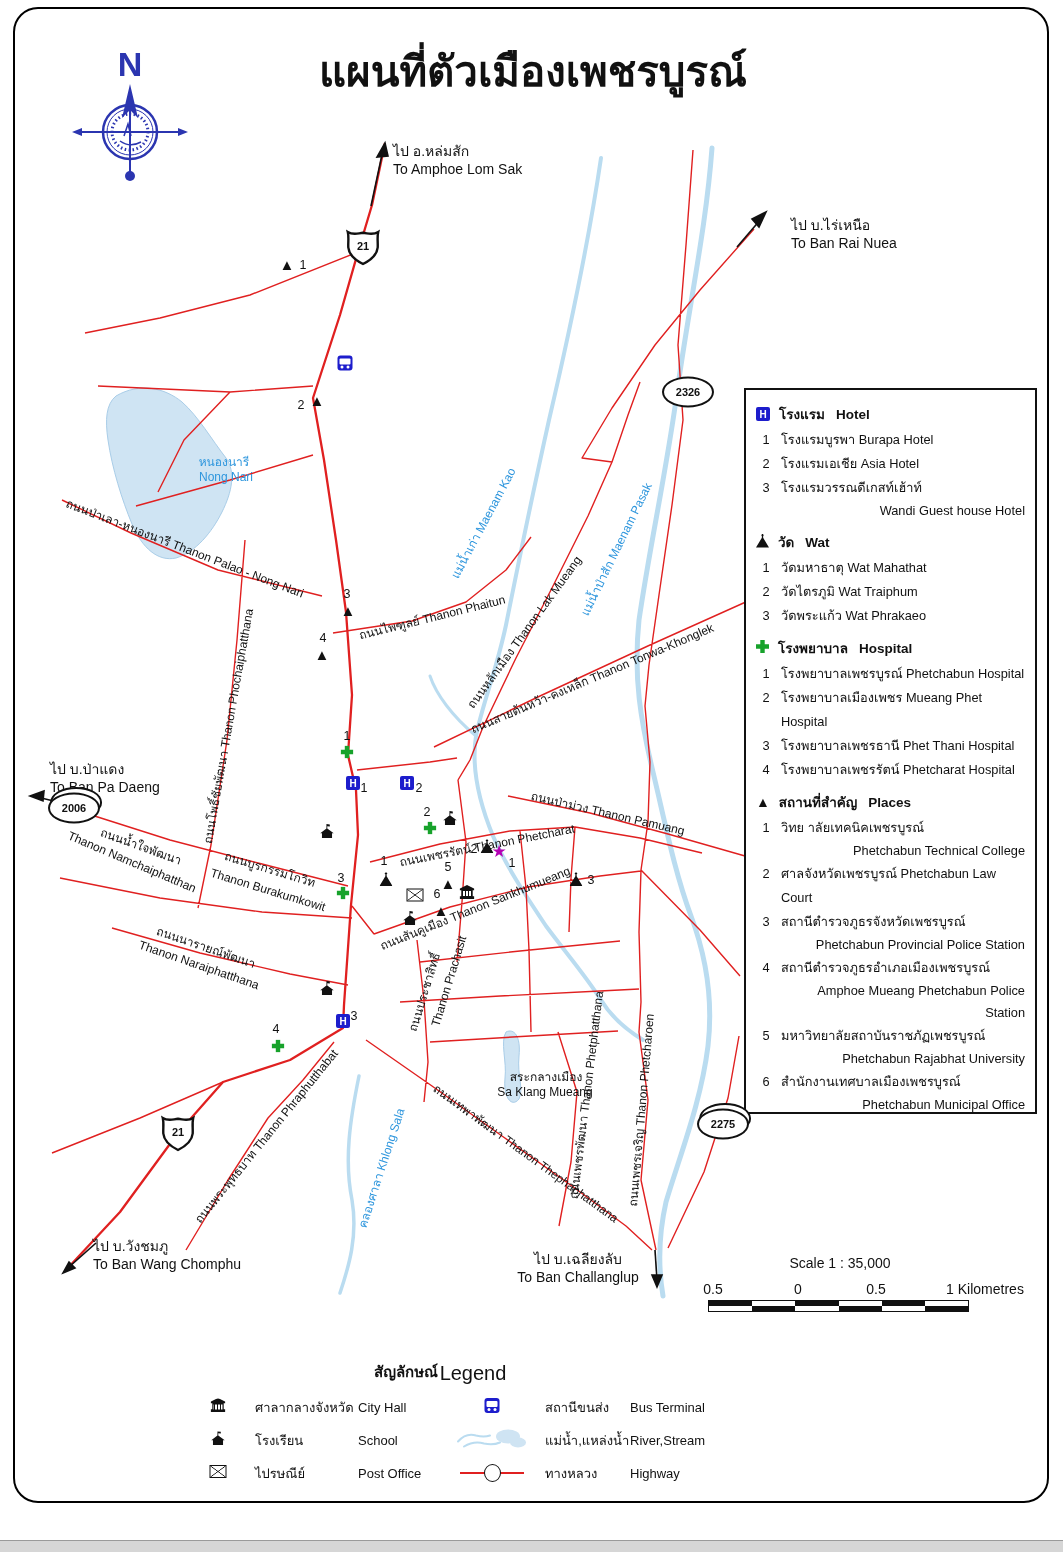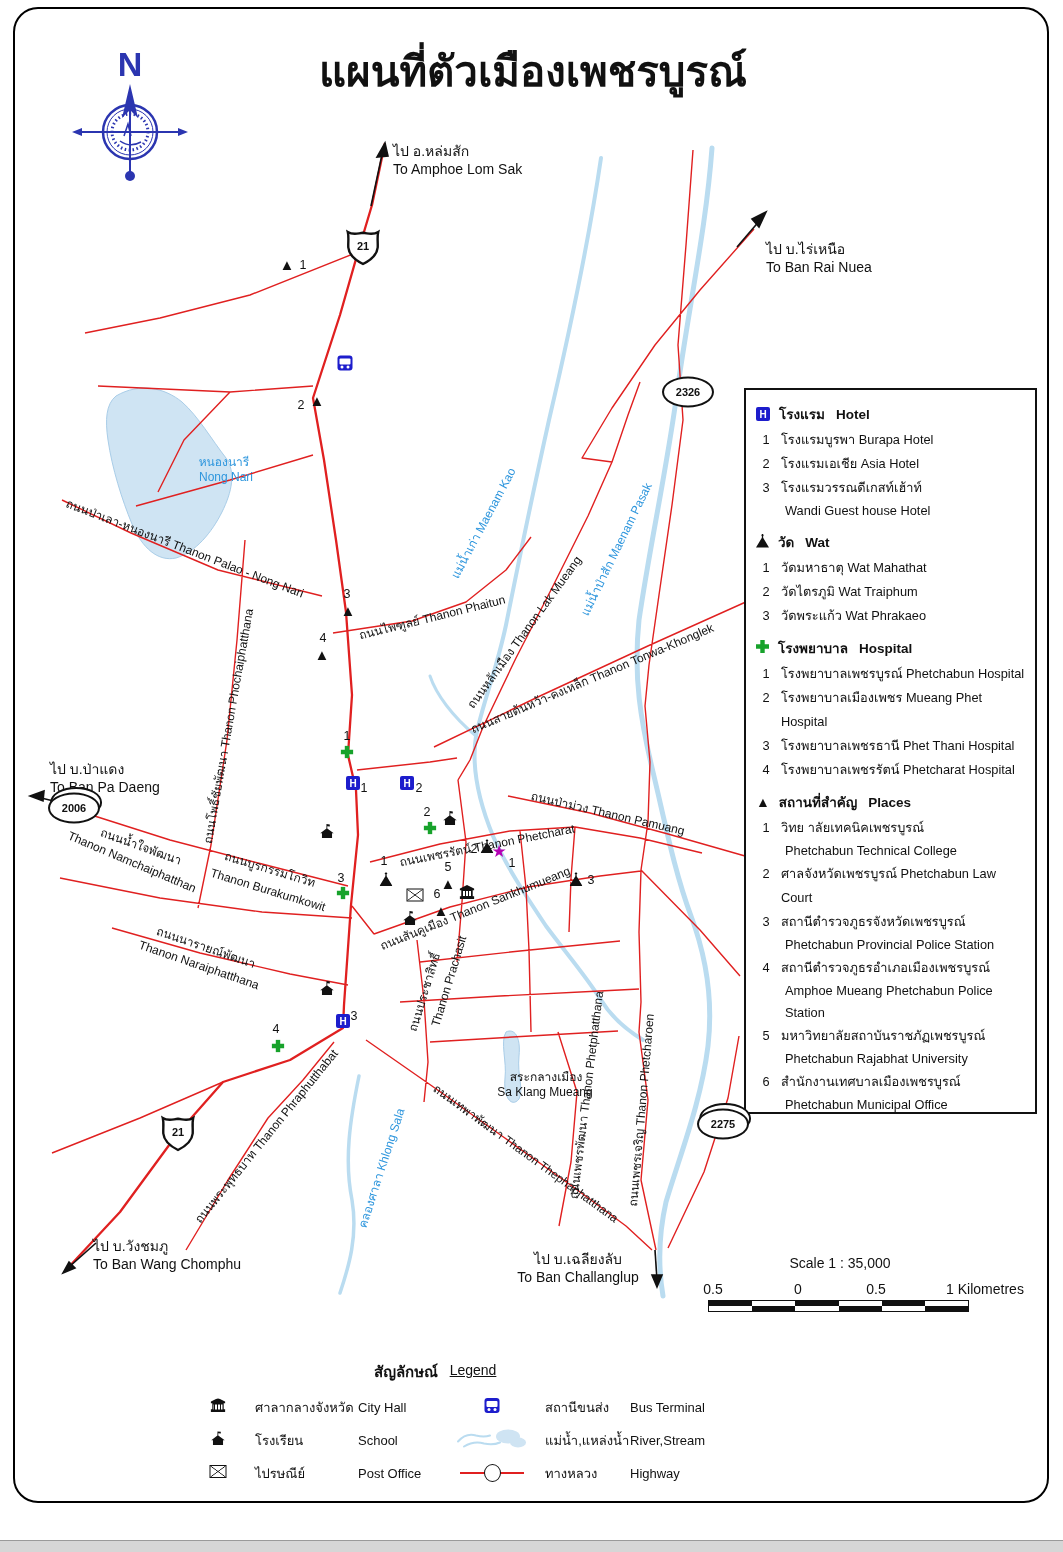--- a/index.html
+++ b/index.html
@@ -51,25 +51,25 @@
   .shield.us{width:38px;height:40px;}
   .shield.us .shn{top:-3px;}
   .ov{position:absolute;left:50%;top:50%;width:48px;height:27px;transform:translate(-50%,-50%);border:2px solid #111;border-radius:50%;background:#fff;}
   .ov.back{transform:translate(-46%,-68%);}
   #legendbox{position:absolute;left:744px;top:388px;width:293px;height:726px;border:2px solid #111;background:#fff;
        padding:4px 10px;box-sizing:border-box;overflow:hidden;}
   .lg-title{display:flex;gap:9px;align-items:center;font-weight:bold;font-size:13.5px;margin:9px 0 3px;}
   .lg-title .lg-en{margin-left:2px;}
   .lg-item{display:flex;gap:9px;font-size:12.8px;line-height:24px;padding-left:4px;}
   .lg-num{width:12px;text-align:center;flex:none;}
-  .lg-l2{padding-left:29px;font-size:12.8px;line-height:22px;}
+  .lg-l2{padding-left:29px;font-size:12.8px;line-height:22px;text-align:right;}
   #blegend{position:absolute;left:200px;top:1352px;width:540px;height:140px;}
   .bl-h{position:absolute;transform:translateX(-50%);font-size:15px;white-space:nowrap;}
   .bl-h.th{left:206px;top:8px;font-weight:bold;}
-  .bl-h.en{left:273px;top:10px;font-size:14px;text-decoration:underline;}
+  .bl-h.en{left:273px;top:10px;font-size:20px;}
   #blegend-rows{position:absolute;left:0;top:38px;right:0;}
   .bl-row{position:relative;height:33px;font-size:13px;}
   .bl-row>div{position:absolute;top:50%;transform:translateY(-50%);white-space:nowrap;}
   .bl-ic{left:18px;transform:translate(-50%,-50%) !important;}
   .bl-th{left:55px;} .bl-en{left:158px;text-align:center;}
   .bl-ic2{left:292px;transform:translate(-50%,-50%) !important;}
   .bl-th2{left:345px;} .bl-en2{left:430px;}
   .scale-title{position:absolute;left:840px;top:1263px;transform:translate(-50%,-50%);font-size:14px;white-space:nowrap;}
   .tick{position:absolute;transform:translate(-50%,-50%);font-size:14px;white-space:nowrap;}
   #scalebar{position:absolute;left:708px;top:1300px;width:259px;height:10px;border:1px solid #111;display:flex;flex-direction:column;background:#fff;}
@@ -325,21 +325,21 @@
           <div class="bl-th2">ทางหลวง</div>
           <div class="bl-en2">Highway</div>
         </div>
       </div>
   </div>
 
   <div id="footerbar"></div>
 <div class="dir" style="left: 393px; top: 142px;">
       <div class="dir-th">ไป อ.หล่มสัก</div>
       <div class="dir-en">To Amphoe Lom Sak</div>
-    </div><div class="dir" style="left: 766px; top: 216px; margin-top: 24px;">
+    </div><div class="dir" style="left: 791px; top: 216px;">
       <div class="dir-th">ไป บ.ไร่เหนือ</div>
       <div class="dir-en">To Ban Rai Nuea</div>
     </div><div class="dir" style="left: 50px; top: 760px;">
       <div class="dir-th">ไป บ.ป่าแดง</div>
       <div class="dir-en">To Ban Pa Daeng</div>
     </div><div class="dir" style="left: 93px; top: 1237px;">
       <div class="dir-th">ไป บ.วังชมภู</div>
       <div class="dir-en">To Ban Wang Chomphu</div>
     </div><div class="dir" style="left: 578px; top: 1250px; transform: translateX(-50%); text-align: center;">
       <div class="dir-th">ไป บ.เฉลียงลับ</div>

